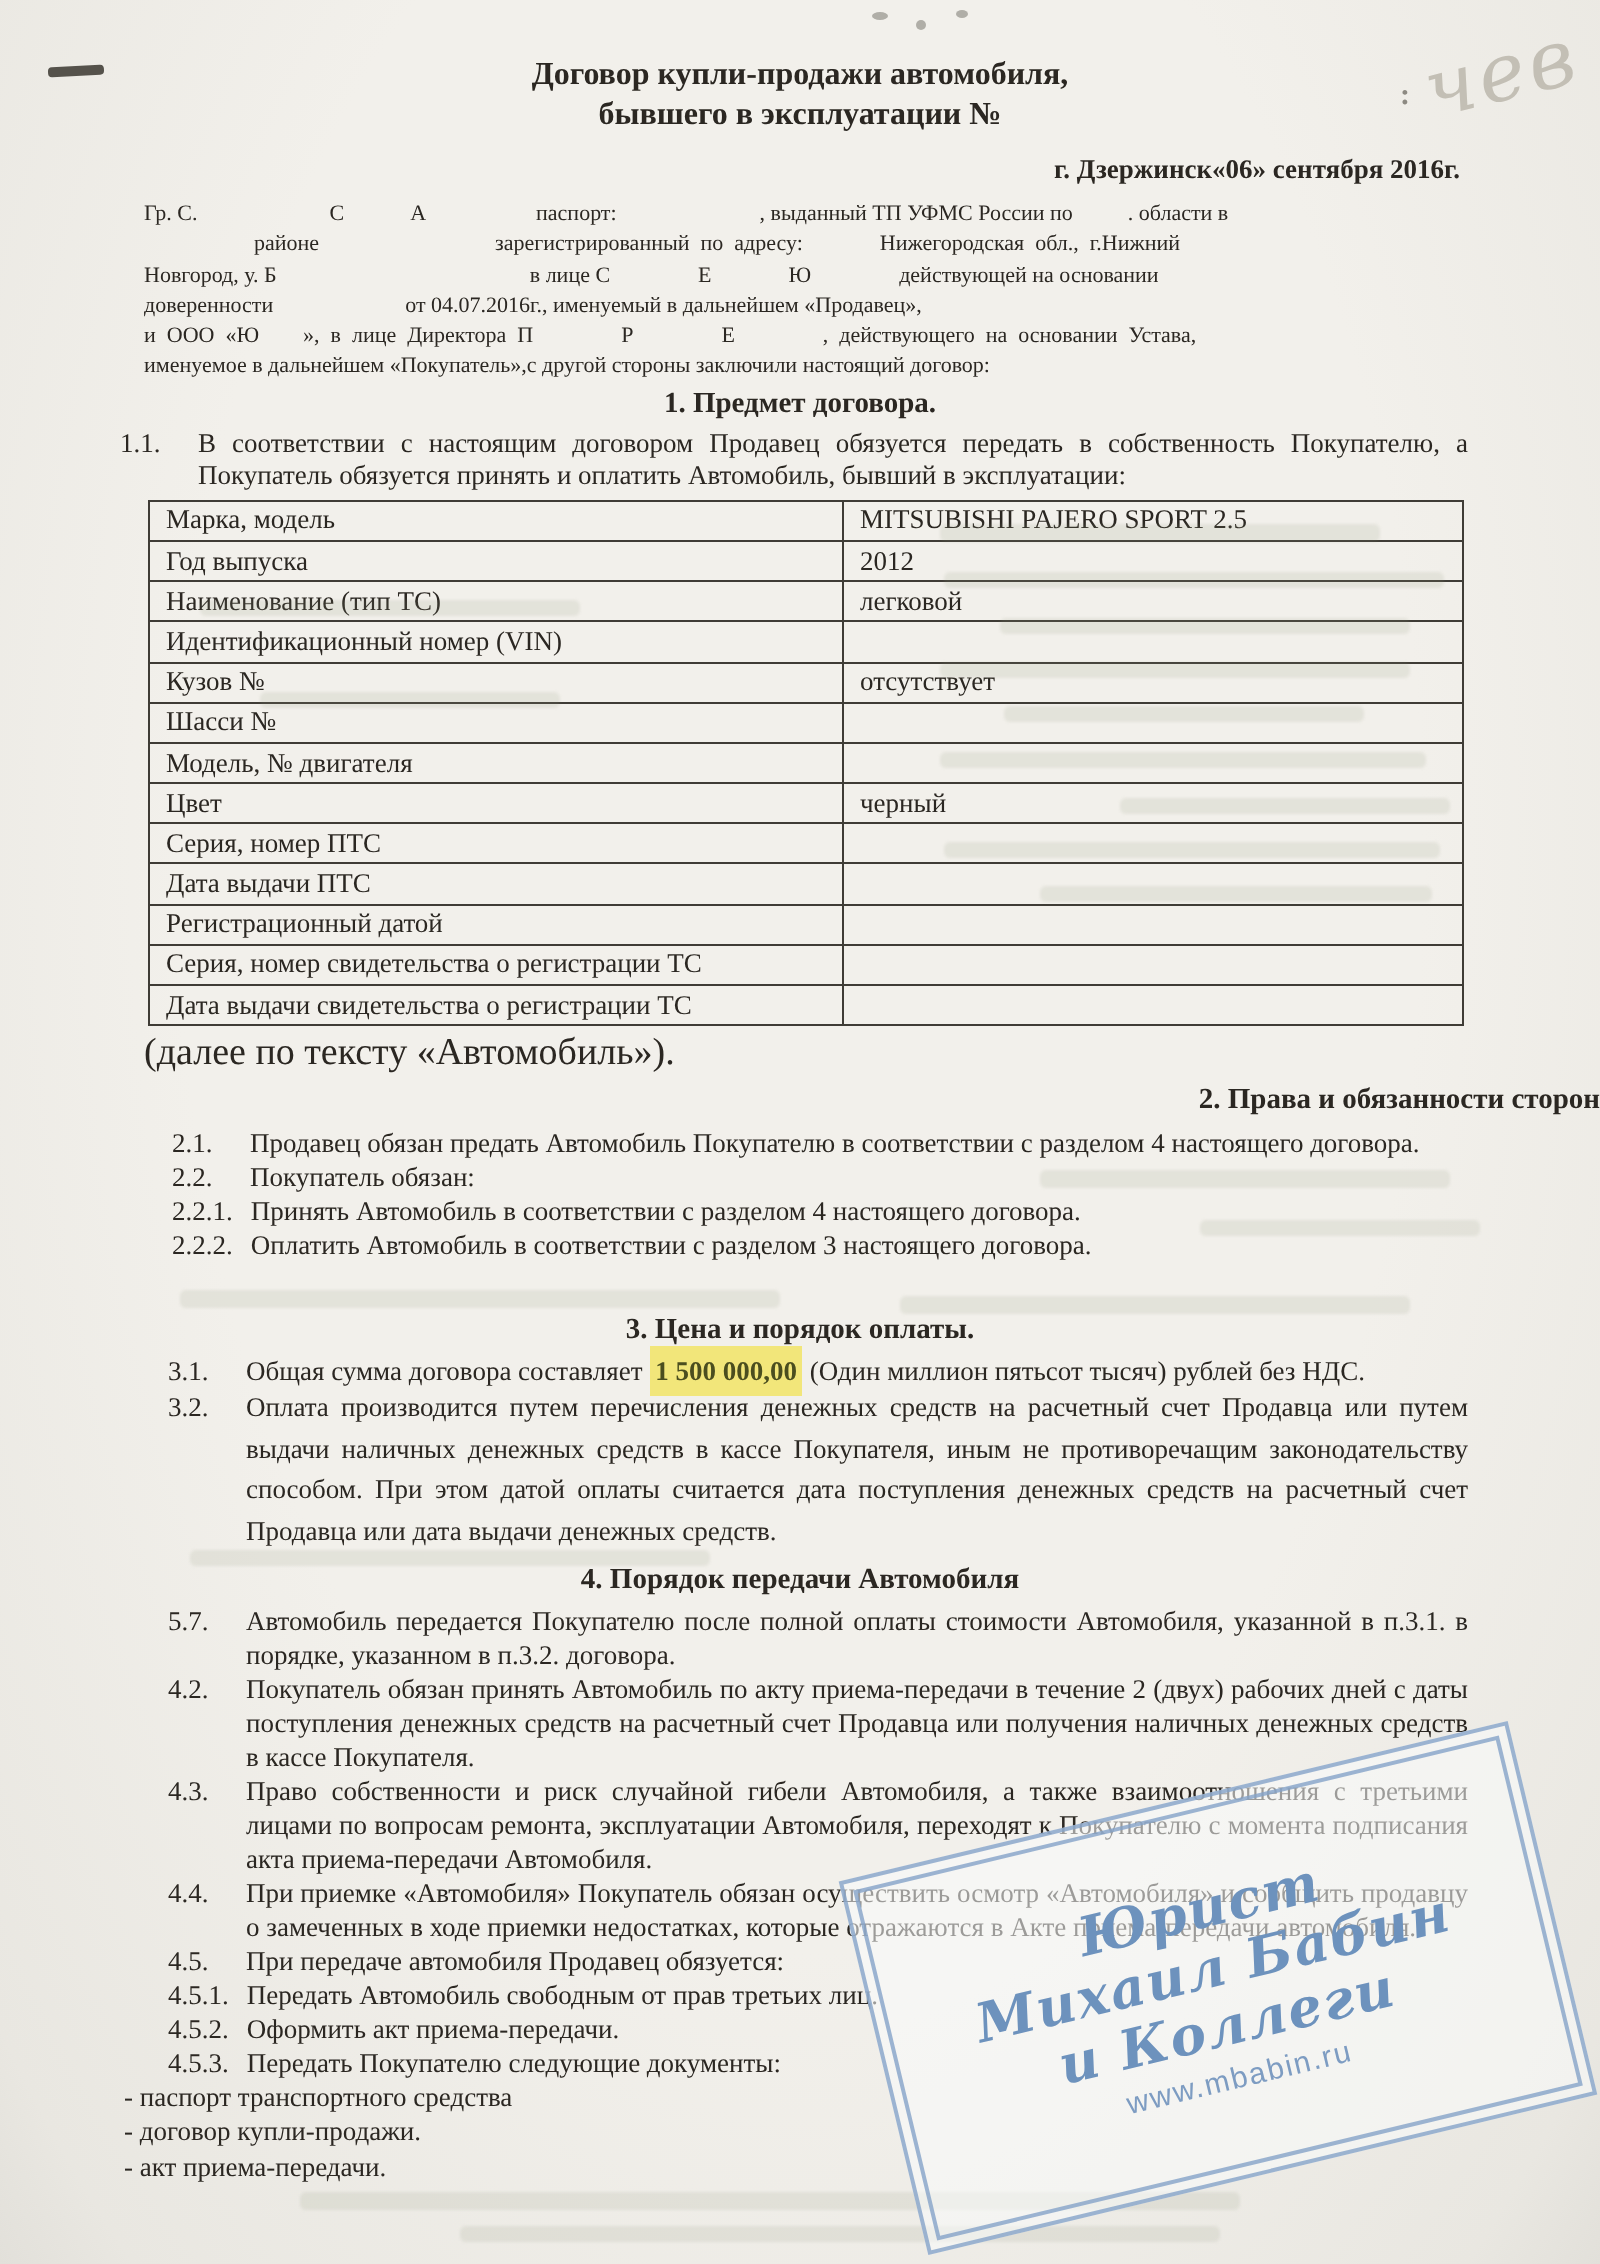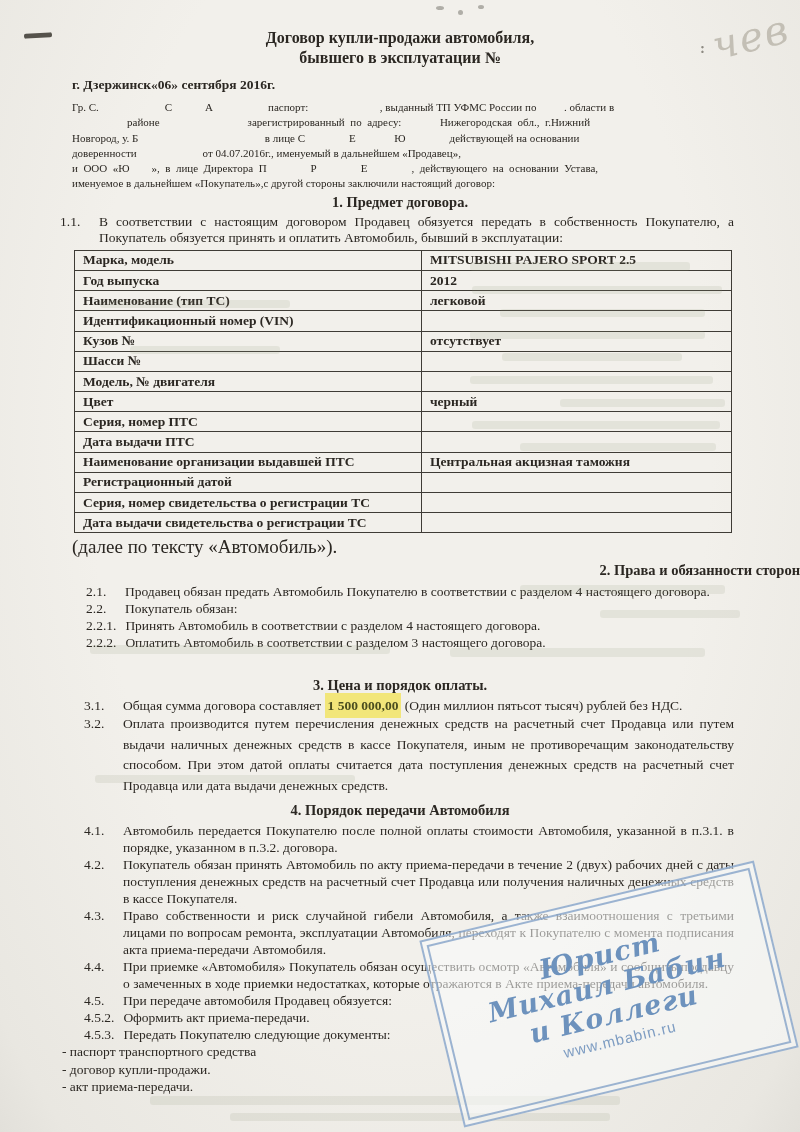--- a/index.html
+++ b/index.html
@@ -11,36 +11,36 @@
   }
   
   .smudge{position:absolute;background:rgba(143,150,122,0.14);filter:blur(0.7px);border-radius:3px;}
   .dash-artifact{position:absolute;left:24px;top:33px;width:28px;height:5px;background:#55524b;border-radius:2px;transform:rotate(-3deg);}
   .speck{position:absolute;background:rgba(110,108,100,0.5);border-radius:50%;}
   .handwrite{position:absolute;left:712px;top:14px;transform:rotate(-14deg);
     font-style:italic;font-size:40px;color:#c3bfb5;font-family:"DejaVu Serif",serif;letter-spacing:2px;}
   .hw-colon{position:absolute;left:700px;top:40px;font-size:15px;color:#8d8a82;font-weight:bold;}
   
   .title{padding-top:28px;text-align:center;font-weight:bold;font-size:16px;line-height:20px;}
-  .meta-row{display:flex;justify-content:flex-start;margin:9px 70px 0 72px;font-size:13.5px;font-weight:bold;}
+  .meta-row{display:flex;justify-content:flex-end;margin:9px 70px 0 72px;font-size:13.5px;font-weight:bold;}
   
   .intro{margin:7px 60px 0 72px;font-size:11px;line-height:15.3px;}
   .intro .line{white-space:pre;overflow:hidden;}
   
   .sec-h{text-align:center;font-weight:bold;font-size:14.5px;line-height:17px;}
   .item{display:grid;grid-template-columns:minmax(30px,max-content) 1fr;column-gap:9px;font-size:13.5px;}
   .item .num{white-space:nowrap;}
   .item .txt{text-align:justify;}
   .item11{margin:3px 66px 0 60px;line-height:16px;}
   .s2-items{margin:4px 66px 0 86px;line-height:17px;}
   .s34-item{margin:0 66px 0 84px;line-height:17px;}
   .lh20{line-height:20.5px;}
   
   table.car{border-collapse:collapse;margin:4px 0 0 74px;width:658px;font-size:13.5px;}
-  table.car td{border:1.6px solid #3f3c36;padding:0 8px;height:19.2px;font-weight:bold;vertical-align:middle;}
+  table.car td{border:1.6px solid #3f3c36;padding:0 8px;height:19.2px;font-weight:normal;vertical-align:middle;}
   td.lbl{width:330px;}
   .note{margin:3px 0 0 72px;font-size:19px;}
   .docs{margin:0 66px 0 62px;font-size:13.5px;line-height:17.2px;}
   .hl{background:#f2e67a;color:#4b4e1f;font-weight:bold;padding:5px 3px;}
   .mt-h2{margin-top:4px;text-align:right;} .mt-h3{margin-top:26px;} .mt-h4{margin-top:6px;}
   
   .stamp{position:absolute;left:437px;top:898px;width:340px;height:188px;
     transform:rotate(-13.5deg);border:2.5px solid rgba(133,162,200,0.8);
     background:rgba(250,251,252,0.55);z-index:5;}
   .stamp-inner{position:absolute;inset:4px;border:2.5px solid rgba(133,162,200,0.8);
@@ -143,24 +143,20 @@
         </tr>
       <tr>
           <td class="lbl">Серия, номер ПТС</td>
           <td class="val"></td>
         </tr>
       <tr>
           <td class="lbl">Дата выдачи ПТС</td>
           <td class="val"></td>
         </tr>
       <tr>
-          <td class="lbl">Наименование организации выдавшей ПТС</td>
-          <td class="val">Центральная акцизная таможня</td>
-        </tr>
-      <tr>
           <td class="lbl">Регистрационный датой</td>
           <td class="val"></td>
         </tr>
       <tr>
           <td class="lbl">Серия, номер свидетельства о регистрации ТС</td>
           <td class="val"></td>
         </tr>
       <tr>
           <td class="lbl">Дата выдачи свидетельства о регистрации ТС</td>
           <td class="val"></td>
@@ -194,38 +190,42 @@
     <span class="num">3.1.</span>
     <span class="txt"><span>Общая сумма договора составляет </span><span class="hl">1 500 000,00</span><span> (Один миллион пятьсот тысяч) рублей без НДС.</span></span>
   </div>
   <div class="item s34-item lh20">
     <span class="num">3.2.</span>
     <span class="txt">Оплата производится путем перечисления денежных средств на расчетный счет Продавца или путем выдачи наличных денежных средств  в  кассе Покупателя, иным не противоречащим законодательству способом.  При этом датой оплаты считается дата поступления денежных средств на расчетный счет Продавца или дата выдачи денежных средств.</span>
   </div>
 
   <div class="sec-h mt-h4">4.   Порядок передачи Автомобиля</div>
   <div class="item s34-item" style="margin-top:3px">
-      <span class="num">4.1.</span>
+      <span class="num">5.7.</span>
       <span class="txt">Автомобиль передается Покупателю после  полной оплаты стоимости Автомобиля, указанной в п.3.1. в порядке, указанном в п.3.2. договора.</span>
     </div>
   <div class="item s34-item">
       <span class="num">4.2.</span>
       <span class="txt">Покупатель обязан принять Автомобиль по акту приема-передачи в течение 2 (двух) рабочих дней с даты поступления денежных средств на расчетный счет Продавца или получения наличных денежных средств в кассе Покупателя.</span>
     </div>
   <div class="item s34-item">
       <span class="num">4.3.</span>
       <span class="txt">Право собственности и риск случайной гибели Автомобиля, а также взаимоотношения с третьими лицами по вопросам ремонта, эксплуатации Автомобиля, переходят к Покупателю с момента подписания акта приема-передачи Автомобиля.</span>
     </div>
   <div class="item s34-item">
       <span class="num">4.4.</span>
       <span class="txt">При приемке «Автомобиля» Покупатель обязан осуществить осмотр «Автомобиля» и сообщить продавцу о замеченных в ходе приемки недостатках, которые отражаются в Акте приема-передачи автомобиля.</span>
     </div>
   <div class="item s34-item">
       <span class="num">4.5.</span>
       <span class="txt">При передаче автомобиля Продавец обязуется:</span>
+    </div>
+  <div class="item s34-item">
+      <span class="num">4.5.1.</span>
+      <span class="txt">Передать Автомобиль свободным от прав третьих лиц.</span>
     </div>
   <div class="item s34-item">
       <span class="num">4.5.2.</span>
       <span class="txt">Оформить акт приема-передачи.</span>
     </div>
   <div class="item s34-item">
       <span class="num">4.5.3.</span>
       <span class="txt">Передать Покупателю следующие документы:</span>
     </div>
 

